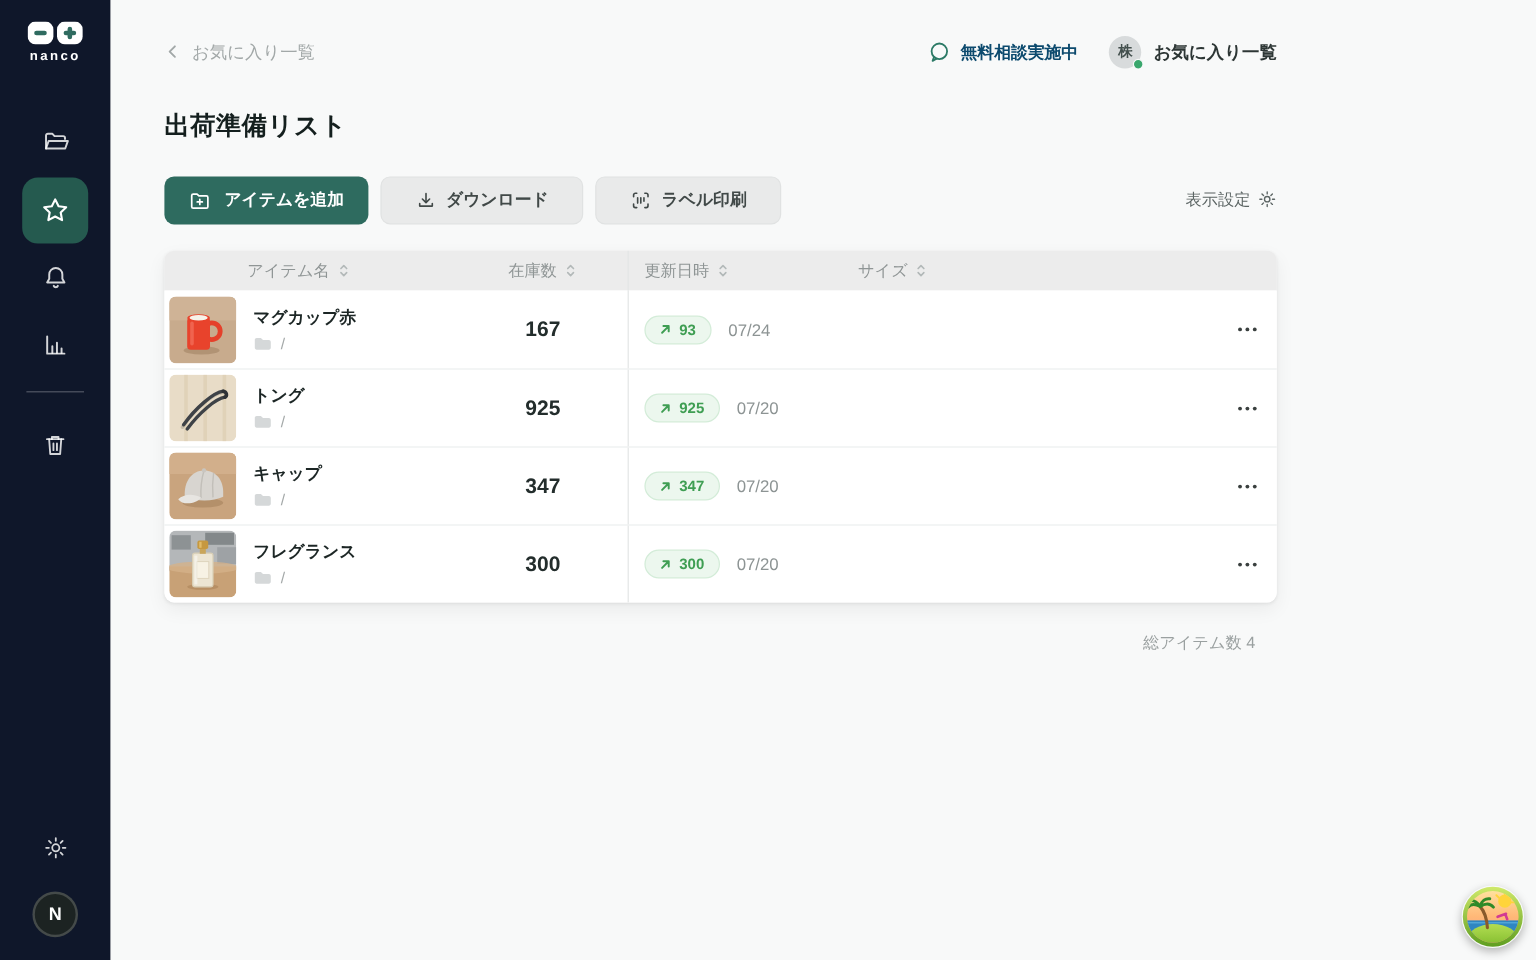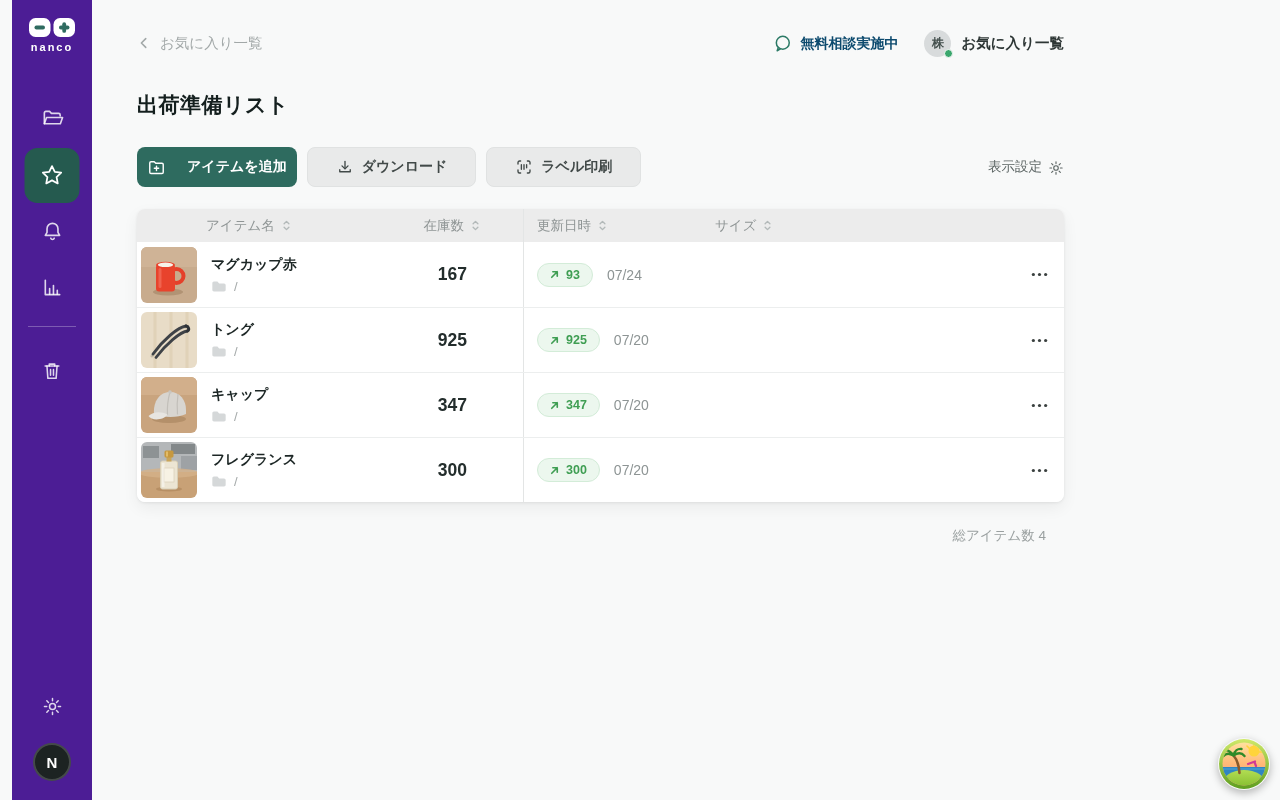--- a/index.html
+++ b/index.html
@@ -5,22 +5,22 @@
   * { margin:0; padding:0; box-sizing:border-box; }
   html,body { width:1280px; height:800px; overflow:hidden; }
   body {
     font-family:"Liberation Sans","DejaVu Sans",sans-serif;
     background:#f8f9f9;
     color:#1d2726;
     position:relative;
   }
   
   .sidebar {
-    position:absolute; left:12px; top:0; width:80px; height:800px;
-    background:#4c1d95;
+    position:absolute; left:0; top:0; width:92px; height:800px;
+    background:#0f172a;
   }
   .sidebar .abs { position:absolute; left:50%; transform:translateX(-50%); }
   .logo { top:18px; display:flex; flex-direction:column; align-items:center; }
   .logo-text { color:#fff; font-size:11px; font-weight:700; letter-spacing:2px; margin-top:4px; }
   .nav-btn {
     width:40px; height:40px; display:flex; align-items:center; justify-content:center;
     color:rgba(255,255,255,0.82); cursor:pointer; background:transparent; border:none;
   }
   .nav-btn.active-block {
     width:55px; height:55px; background:#255a4f; border-radius:13px; color:#ffffff;
@@ -45,23 +45,23 @@
   }
   .status-dot {
     position:absolute; right:-2px; bottom:-1px; width:9px; height:9px; border-radius:50%;
     background:#3aa76d; border:1.5px solid #f8f9f9;
   }
   .company-name { font-size:14.5px; font-weight:600; color:#2d3635; }
   .page-title { margin-top:33px; font-size:21px; font-weight:700; color:#141f1e; letter-spacing:0.5px; }
   
   .toolbar { margin-top:28px; display:flex; align-items:center; gap:10px; }
   .btn { height:40px; border-radius:8px; display:flex; align-items:center; font-size:14px; font-weight:600; cursor:pointer; border:none; }
-  .btn-primary { background:#2e6b5f; color:#fff; padding:0 10px; gap:21px; }
+  .btn-primary { background:#2e6b5f; color:#fff; padding:0 20px; gap:11px; }
   .btn-secondary { background:#e9eaea; color:#414948; padding:0 28px; gap:8px; border:1px solid #e0e2e2; }
-  .display-settings { margin-left:auto; display:flex; align-items:flex-end; gap:6px; color:#5c6564; font-size:13.5px; cursor:pointer; }
+  .display-settings { margin-left:auto; display:flex; align-items:flex-start; gap:6px; color:#5c6564; font-size:13.5px; cursor:pointer; }
   
   .table {
     margin-top:22px; border-radius:8px;
     box-shadow:0 1px 3px rgba(0,0,0,0.07), 0 6px 16px rgba(0,0,0,0.06);
   }
   .tr { display:grid; grid-template-columns:1fr 170px 182px 170px 140px 49px; align-items:center; }
   .thead { height:33px; background:#ececec; border-radius:8px 8px 0 0; color:#8f9595; font-size:13.5px; }
   .th { display:flex; align-items:center; gap:6px; height:100%; }
   .th-name { padding-left:69px; }
   .th-stock { justify-content:flex-end; padding-right:42px; }

